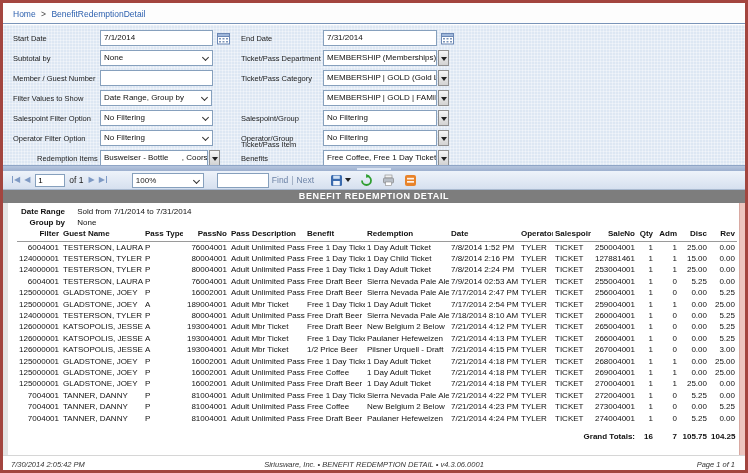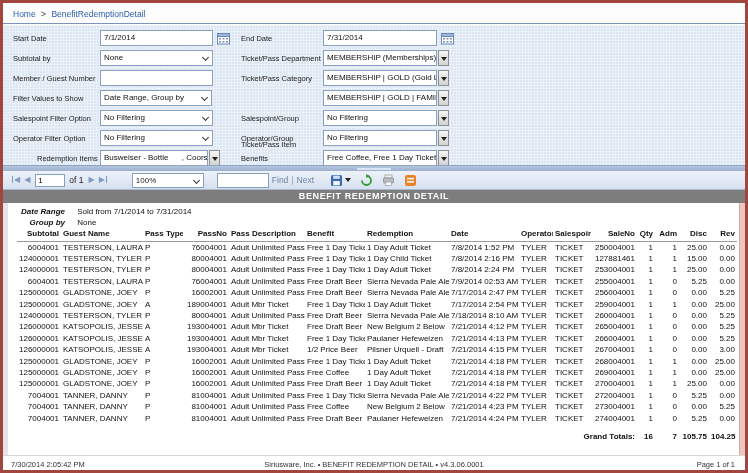--- a/index.html
+++ b/index.html
@@ -55,34 +55,34 @@
     border-top:4px solid #222; margin-left:2px; }
 
   
   .titlebar { position:absolute; left:0; top:187px; right:0; height:13px; background:#7d7d7d;
     color:#fff; font-size:9px; font-weight:bold; letter-spacing:.6px; text-align:center; line-height:13px; }
 
   
   .report { position:absolute; left:0; top:200px; right:0; height:252px; background:#fff; overflow:hidden; }
   .gutter { position:absolute; left:0; top:0; bottom:0; width:5px; background:#e4e4e4; }
   .infoline { position:absolute; left:14px; font-size:8px; color:#111; white-space:nowrap; }
-  .infoline .ilabel { display:inline-block; width:48px; text-align:right; font-weight:bold;font-style:italic; }
+  .infoline .ilabel { display:inline-block; width:48px; text-align:right; font-weight:bold; }
   .infoline .ival { margin-left:10px;text-align:center; }
   table.rpt { position:absolute; left:14px; top:26px; border-collapse:collapse; table-layout:fixed; width:716px; }
   table.rpt td, table.rpt th { font-size:8px; padding:0 2px; white-space:nowrap; overflow:hidden; color:#111; font-weight:normal; }
   table.rpt thead th { font-weight:bold; border-bottom:1px solid #9a9a9a; padding-bottom:2px; height:12px; }
   table.rpt tbody td { line-height:11.4px; }
   table.rpt tfoot td { font-weight:bold; padding-top:8px; }
   .r { text-align:right; } .l { text-align:left; }
 
   
   .vstrip { position:absolute; right:0; top:200px; height:252px; width:6px; background:#edc6c0; border-left:1px solid #d9a9a2; }
 
   
-  .footer { position:absolute; left:0; right:0; bottom:0; height:15px; background:#fff; border-top:1px solid #d6d6d6; font-size:7.5px; color:#333; }
+  .footer { position:absolute; left:0; right:0; bottom:0; height:15px; background:#fff; border-top:1px solid #d6d6d6; font-size:7.5px; color:#333;font-style:italic; }
   .footer .fl { position:absolute; left:8px; top:4px; }
   .footer .fc { position:absolute; left:0; right:0; top:4px; text-align:center; }
   .footer .fr { position:absolute; right:10px; top:4px; }
 </style>
 </head>
 <body>
 
 <div class="frame">
 
   <div class="breadcrumb">
@@ -246,21 +246,21 @@
           <col style="width: 34px;">
           <col style="width: 38px;">
           <col style="width: 46px;">
           <col style="width: 18px;">
           <col style="width: 24px;">
           <col style="width: 30px;">
           <col style="width: 28px;">
         </colgroup>
       <thead id="th">
           <tr>
-            <th class="r">Subtotal</th>
+            <th class="r">Filter</th>
             <th class="l">Guest Name</th>
             <th class="l">Pass Type</th>
             <th class="r">PassNo</th>
             <th class="l">Pass Description</th>
             <th class="l">Benefit</th>
             <th class="l">Redemption</th>
             <th class="l">Date</th>
             <th class="l">Operator</th>
             <th class="l">Salespoint</th>
             <th class="r">SaleNo</th>

